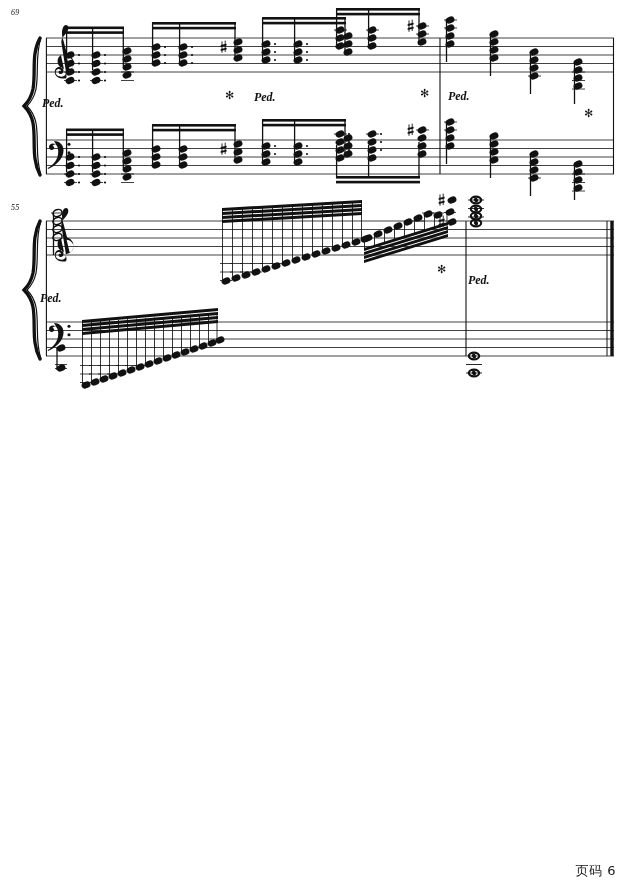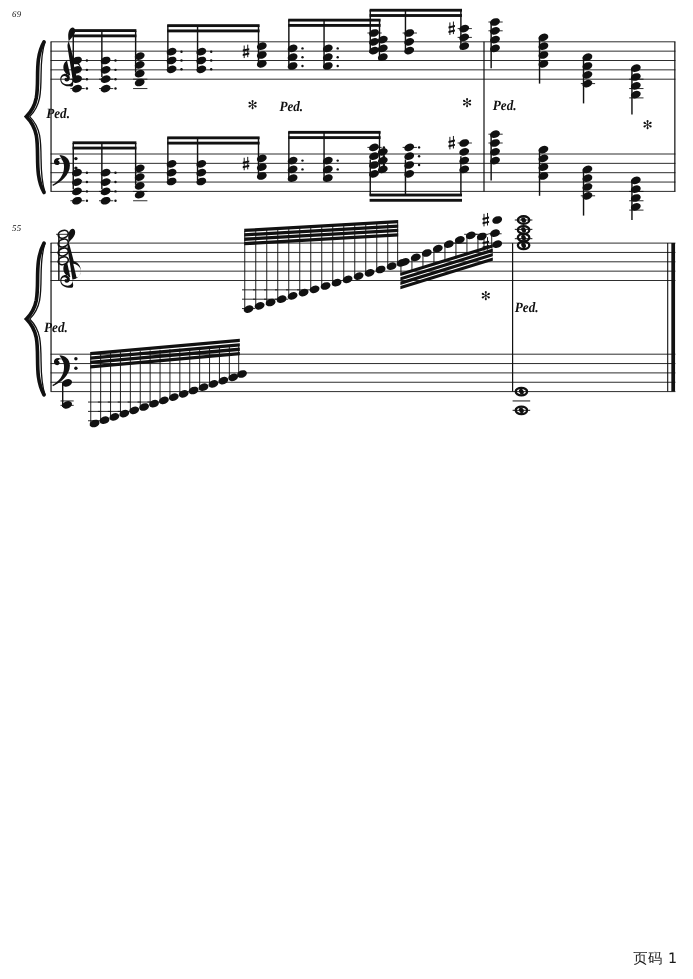--- a/index.html
+++ b/index.html
@@ -733,14 +733,14 @@
   <div class="pedal-mark" id="pedal-2">Ped.</div>
   <div class="pedal-mark" id="pedal-3">Ped.</div>
   <div class="pedal-release" id="pedal-release-1">✻</div>
   <div class="pedal-release" id="pedal-release-2">✻</div>
   <div class="pedal-release" id="pedal-release-3">✻</div>
 
   <div class="pedal-mark" id="pedal-4">Ped.</div>
   <div class="pedal-mark" id="pedal-5">Ped.</div>
   <div class="pedal-release" id="pedal-release-4">✻</div>
 
-  <div id="page-footer">页码 1</div>
+  <div id="page-footer">页码 6</div>
 </div>
 
 </body></html>

